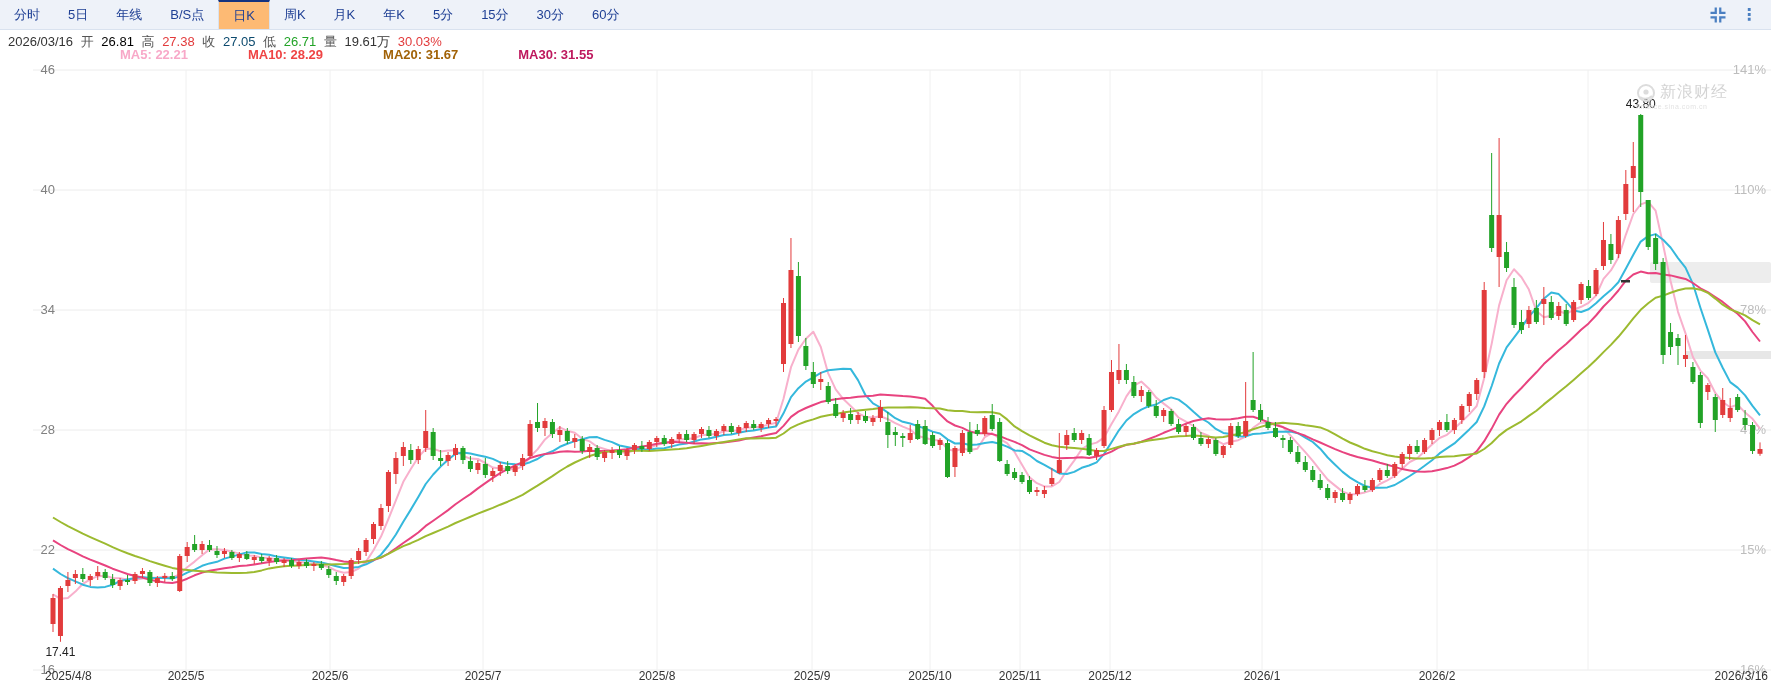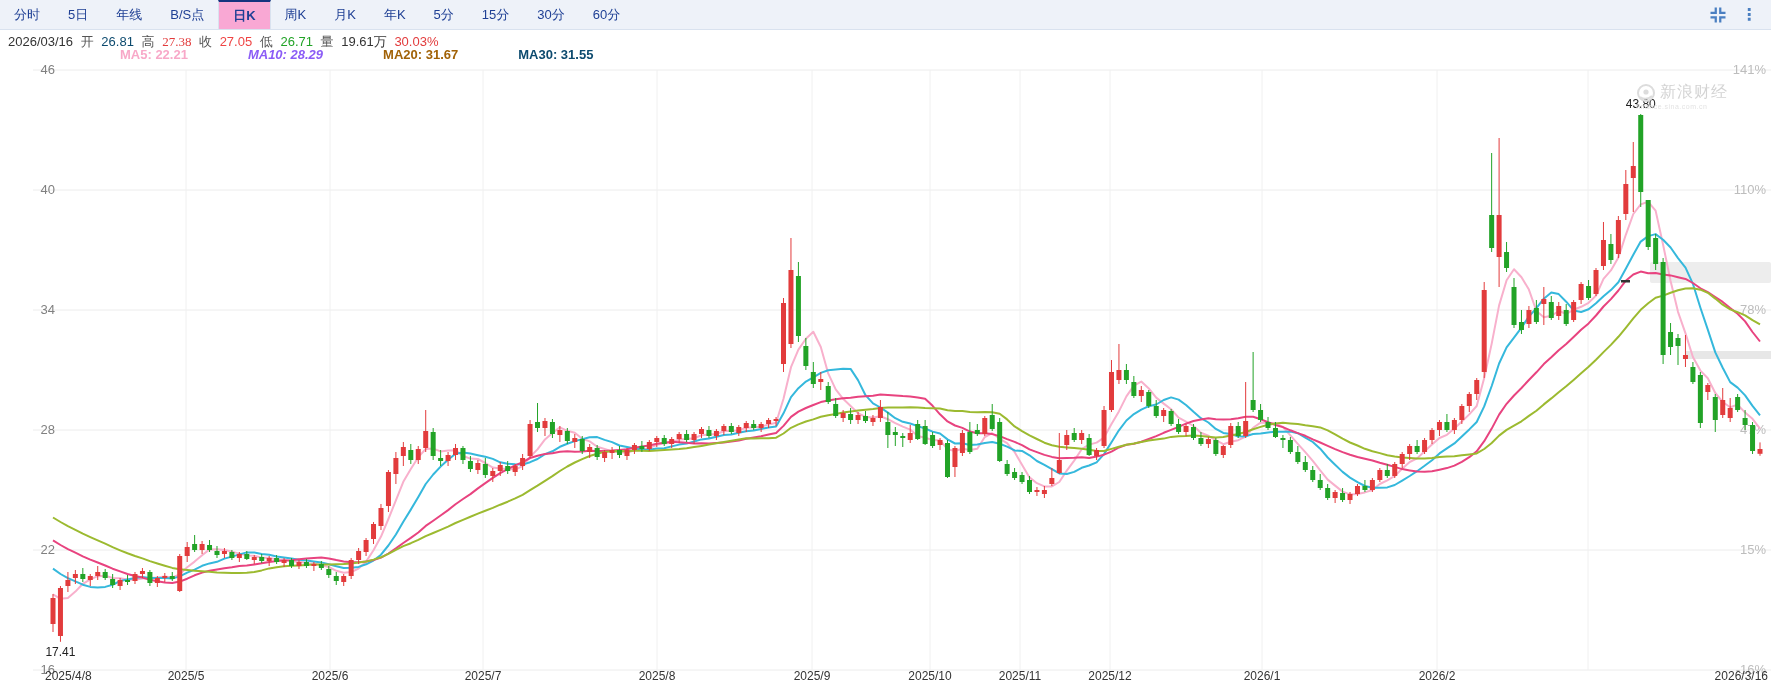--- a/index.html
+++ b/index.html
@@ -1,20 +1,20 @@
 <!DOCTYPE html>
 <html><head>
 <meta charset="utf-8">
 <style>
   html,body{margin:0;padding:0;background:#fff;font-family:"Liberation Sans","DejaVu Sans",sans-serif;}
   #app{position:relative;width:1771px;height:684px;background:#fff;overflow:hidden;}
   
   #tabbar{position:absolute;left:0;top:0;width:1771px;height:29px;background:#eef2f9;border-bottom:1px solid #d9e2ef;display:flex;align-items:stretch;}
   .tab{position:relative;display:flex;align-items:center;padding:12px 14px;font-size:13px;color:#1e3f94;cursor:pointer;}
-  .tab.active{background:#f9a8d4;border-top:2px solid #15337f;border-left:1px solid #d9e2ef;border-right:1px solid #d9e2ef;font-weight:bold;text-align:right;}
+  .tab.active{background:#fdba74;border-top:2px solid #15337f;border-left:1px solid #d9e2ef;border-right:1px solid #d9e2ef;font-weight:normal;text-align:right;}
   #tab-icons{margin-left:auto;display:flex;align-items:center;gap:14px;padding-right:14px;}
   
   #hdr{position:absolute;left:0;top:30px;width:1771px;height:30px;font-size:13px;}
   #row1{position:absolute;left:8px;top:3px;white-space:nowrap;}
   #row1 span{margin-right:4px;margin-top:20px;}
   #row2{position:absolute;left:120px;top:17px;white-space:nowrap;font-size:13px;}
   #row2 span{margin-right:60px;font-weight:bold;}
   .lbl{color:#555;}
   .blk{color:#333;}
   
@@ -52,32 +52,32 @@
       </svg>
     </span>
     <span style="color:#4a7fc1;font-weight:bold;font-size:16px;line-height:16px;cursor:pointer;">⋮</span>
   </div>
 </div>
 
 <div id="hdr">
   <div id="row1">
     <span class="blk">2026/03/16</span>
     <span class="lbl">开</span>
-    <span id="v-open" style="color: #0c4a6e;">26.81</span>
+    <span id="v-open" style="color: #000000;">26.81</span>
     <span class="lbl">高</span>
-    <span id="v-high" style="color: rgb(226, 59, 60); font-family: Liberation Serif, serif;">27.38</span>
+    <span id="v-high" style="color: rgb(226, 59, 60);">27.38</span>
     <span class="lbl">收</span>
-    <span id="v-close" style="color: #ef4444;">27.05</span>
+    <span id="v-close" style="color: #0c4a6e;">27.05</span>
     <span class="lbl">低</span>
     <span id="v-low" style="color: rgb(34, 163, 39); text-align: center;">26.71</span>
     <span class="lbl">量</span>
     <span class="blk">19.61万</span>
     <span id="v-pct" style="color: rgb(226, 59, 60);">30.03%</span>
   </div>
-  <div id="row2"><span style="color: rgb(248, 168, 200);">MA5: 22.21</span><span style="color: #8b5cf6; font-style: italic;">MA10: 28.29</span><span style="color: #a16207;">MA20: 31.67</span><span style="color: #0c4a6e;">MA30: 31.55</span></div>
+  <div id="row2"><span style="color: rgb(248, 168, 200);">MA5: 22.21</span><span style="color: #ef4444;">MA10: 28.29</span><span style="color: #a16207;">MA20: 31.67</span><span style="color: #be185d;">MA30: 31.55</span></div>
 </div>
 
 <div id="chart">
   <div id="wm">
     <div style="display:flex;align-items:center;gap:4px;">
       <svg width="20" height="20" viewBox="0 0 20 20">
         <circle cx="10" cy="10" r="8" fill="none" stroke="#dcdcdc" stroke-width="2"></circle>
         <circle cx="10" cy="9" r="2.6" fill="#dcdcdc"></circle>
         <path d="M4 14 q6 4 12 -1" fill="none" stroke="#dcdcdc" stroke-width="2"></path>
       </svg>

